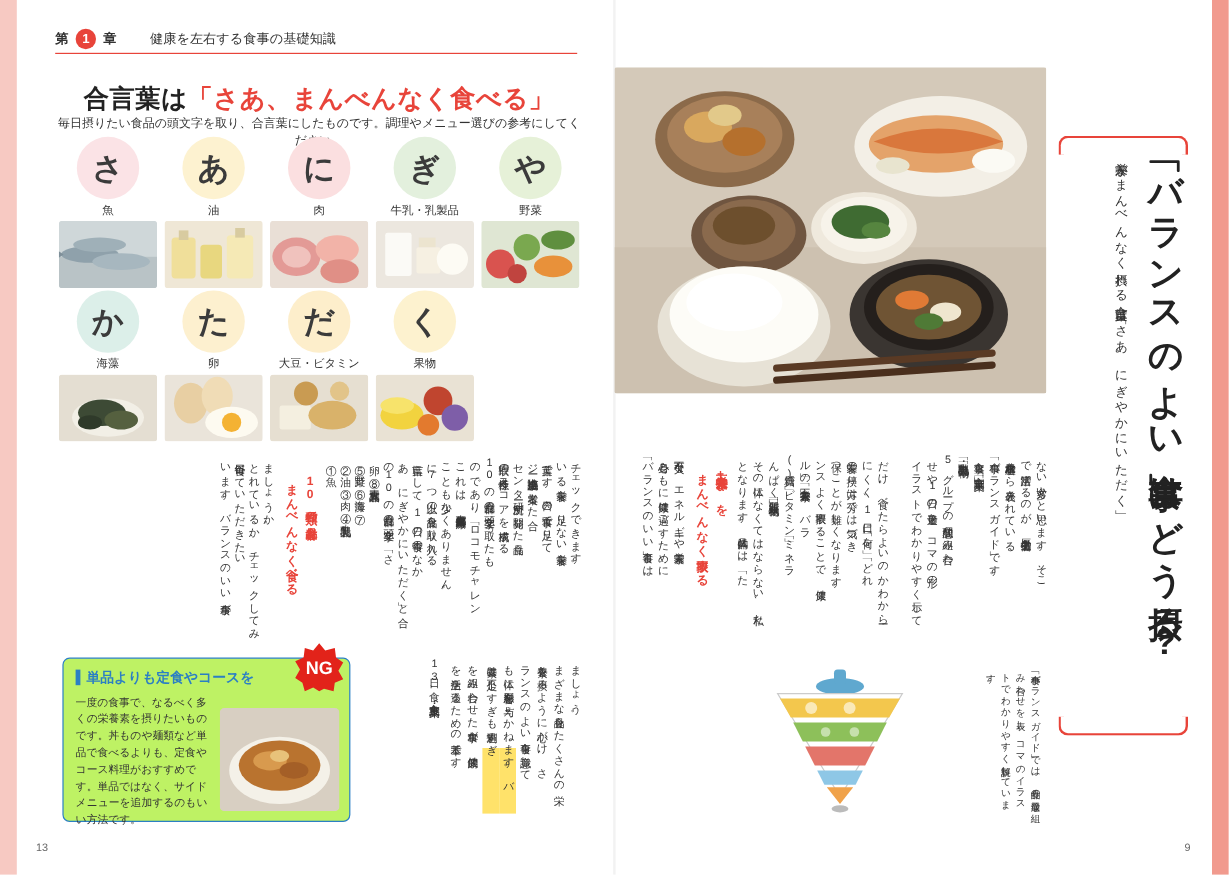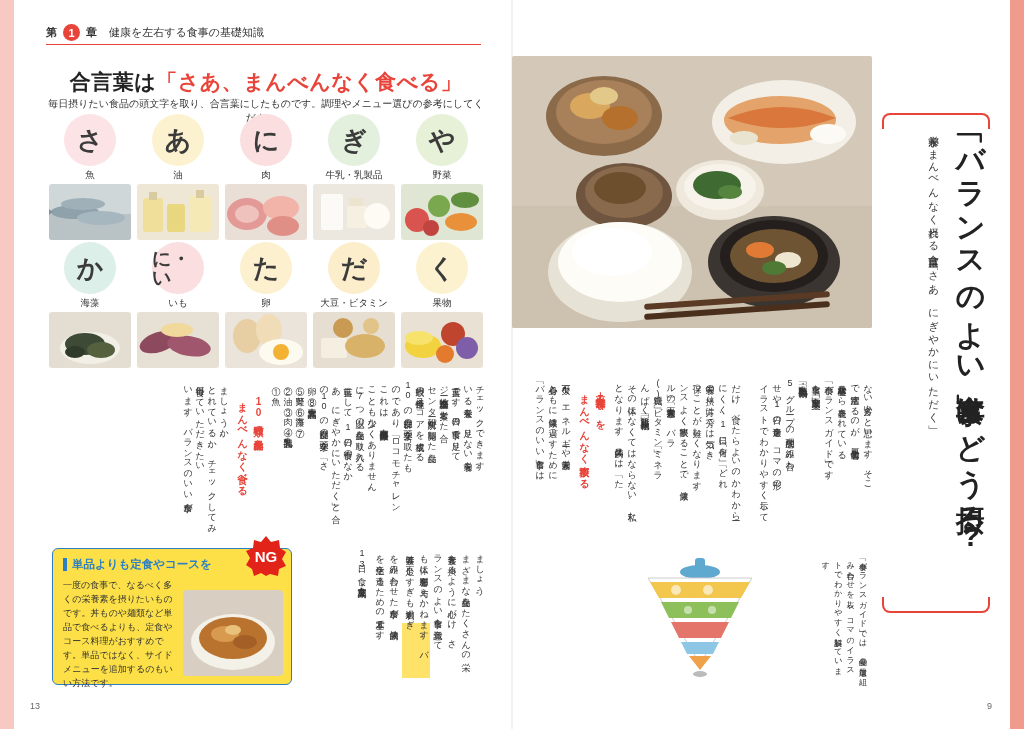--- a/index.html
+++ b/index.html
@@ -59,21 +59,21 @@
     color: #fff;
     font-size: 11px;
     font-weight: bold;
     display: flex;
     align-items: center;
     justify-content: center;
   }
   .chapter-head .ch-title {
     font-size: 11px;
     color: #333;
-    margin-left: 6px;
+    margin-left: 22px;
   }
   .chapter-rule {
     position: absolute;
     left: 46px; top: 44px;
     width: 435px; height: 1px;
     background: #e8443a;
   }
 
   .slogan-title {
     position: absolute;
@@ -165,21 +165,21 @@
     font-size: 10px;
   }
 
   
   .ng-box {
     position: absolute;
     left: 52px; top: 548px;
     width: 238px; height: 135px;
     border: 1.5px solid #2b7fc4;
     border-radius: 6px;
-    background: #fde047;
+    background: #bef264;
   }
   .ng-head {
     position: absolute;
     left: 10px; top: 8px;
     font-size: 11.5px;
     font-weight: bold;
     color: #2b7fc4;
     display: flex;
     align-items: center;
     gap: 5px;
@@ -413,32 +413,20 @@
         <svg class="ph" viewBox="0 0 82 56" preserveAspectRatio="none">
           <rect width="82" height="56" fill="#e4ded2"></rect>
           <ellipse cx="41" cy="36" rx="30" ry="16" fill="#f2efe6"></ellipse>
           <ellipse cx="36" cy="32" rx="20" ry="11" fill="#3d4a35"></ellipse>
           <ellipse cx="52" cy="38" rx="14" ry="8" fill="#55603f"></ellipse>
           <ellipse cx="26" cy="40" rx="10" ry="6" fill="#2f3a2a"></ellipse>
         </svg>
       </div>
     </div>
 
-    <div class="kana-cell">
-      <div class="kana-circle small" style="background:#fbdfe0">に・い</div>
-      <div class="kana-label">いも</div>
-      <div class="kana-photo">
-        <svg class="ph" viewBox="0 0 82 56" preserveAspectRatio="none">
-          <rect width="82" height="56" fill="#e7e0d4"></rect>
-          <ellipse cx="22" cy="30" rx="20" ry="10" transform="rotate(-18 22 30)" fill="#8d4a5e"></ellipse>
-          <ellipse cx="52" cy="34" rx="22" ry="10" transform="rotate(10 52 34)" fill="#a0566c"></ellipse>
-          <ellipse cx="40" cy="18" rx="16" ry="7" fill="#f0d99a"></ellipse>
-        </svg>
-      </div>
-    </div>
 
     <div class="kana-cell">
       <div class="kana-circle" style="background:#fdf0cf">た</div>
       <div class="kana-label">卵</div>
       <div class="kana-photo">
         <svg class="ph" viewBox="0 0 82 56" preserveAspectRatio="none">
           <rect width="82" height="56" fill="#eae4da"></rect>
           <ellipse cx="22" cy="24" rx="14" ry="17" fill="#e8cfa3"></ellipse>
           <ellipse cx="44" cy="18" rx="13" ry="16" fill="#f0dcb6"></ellipse>
           <ellipse cx="56" cy="40" rx="22" ry="13" fill="#fdfaf0"></ellipse>

